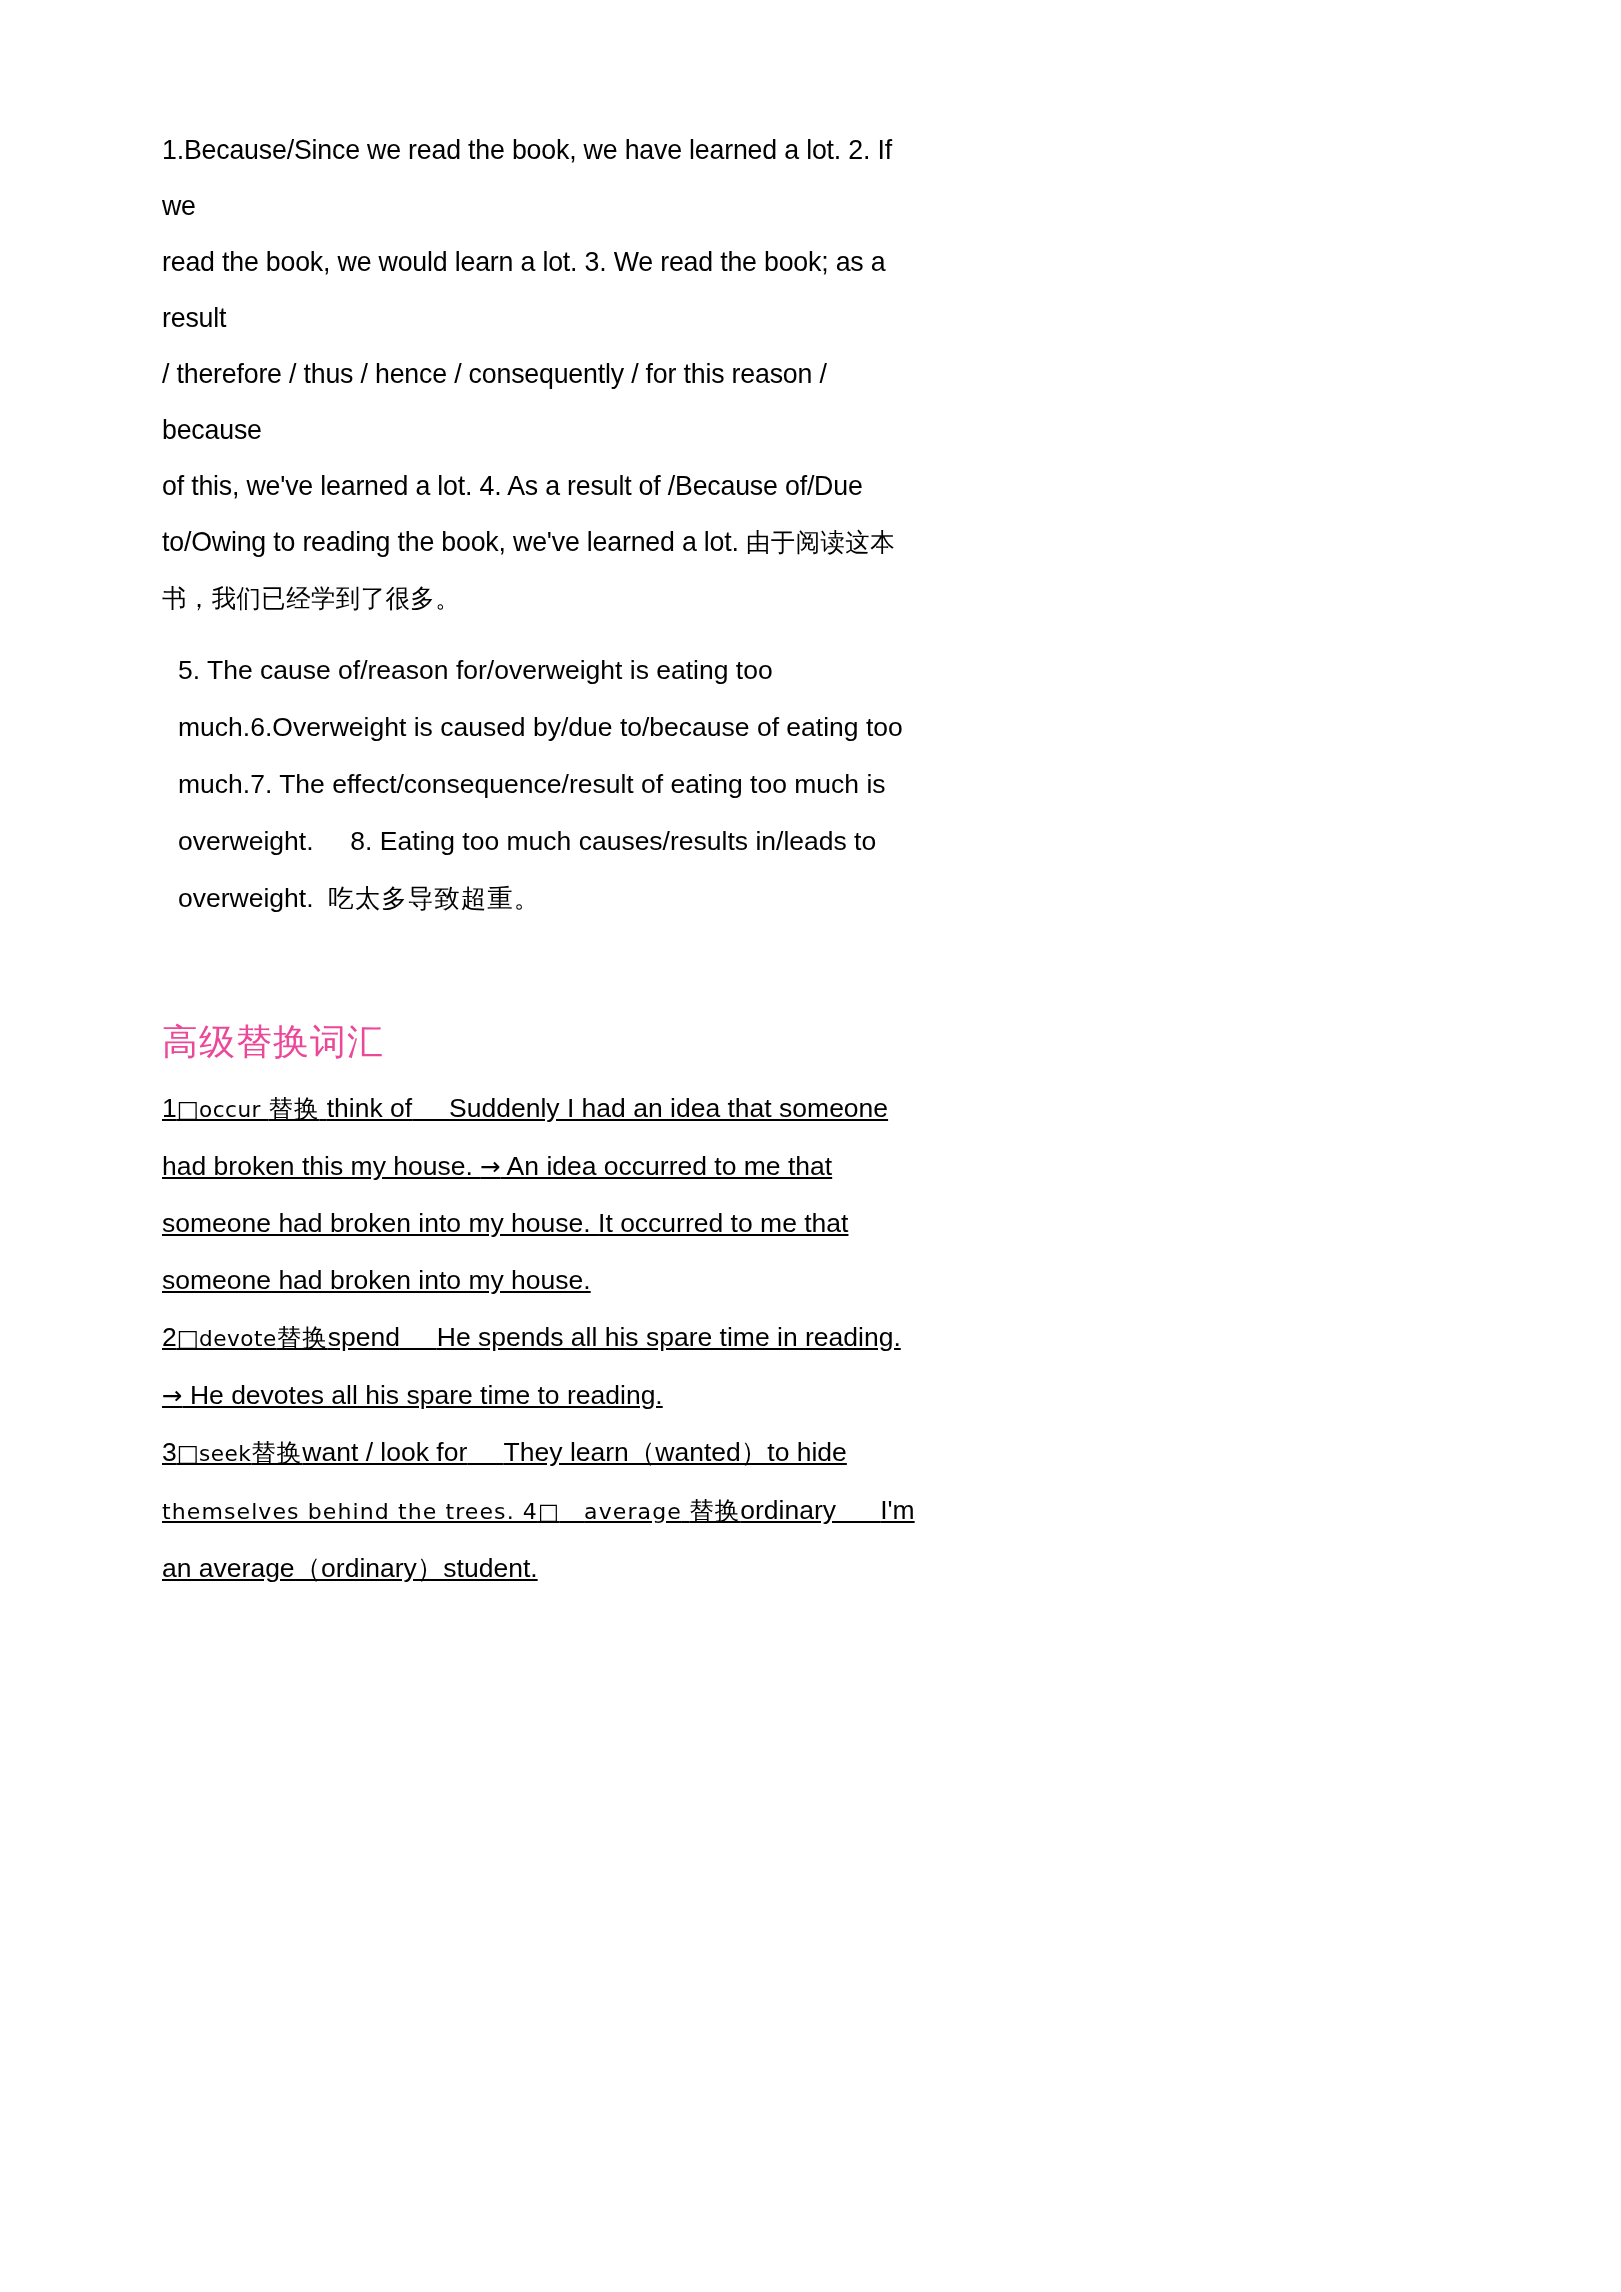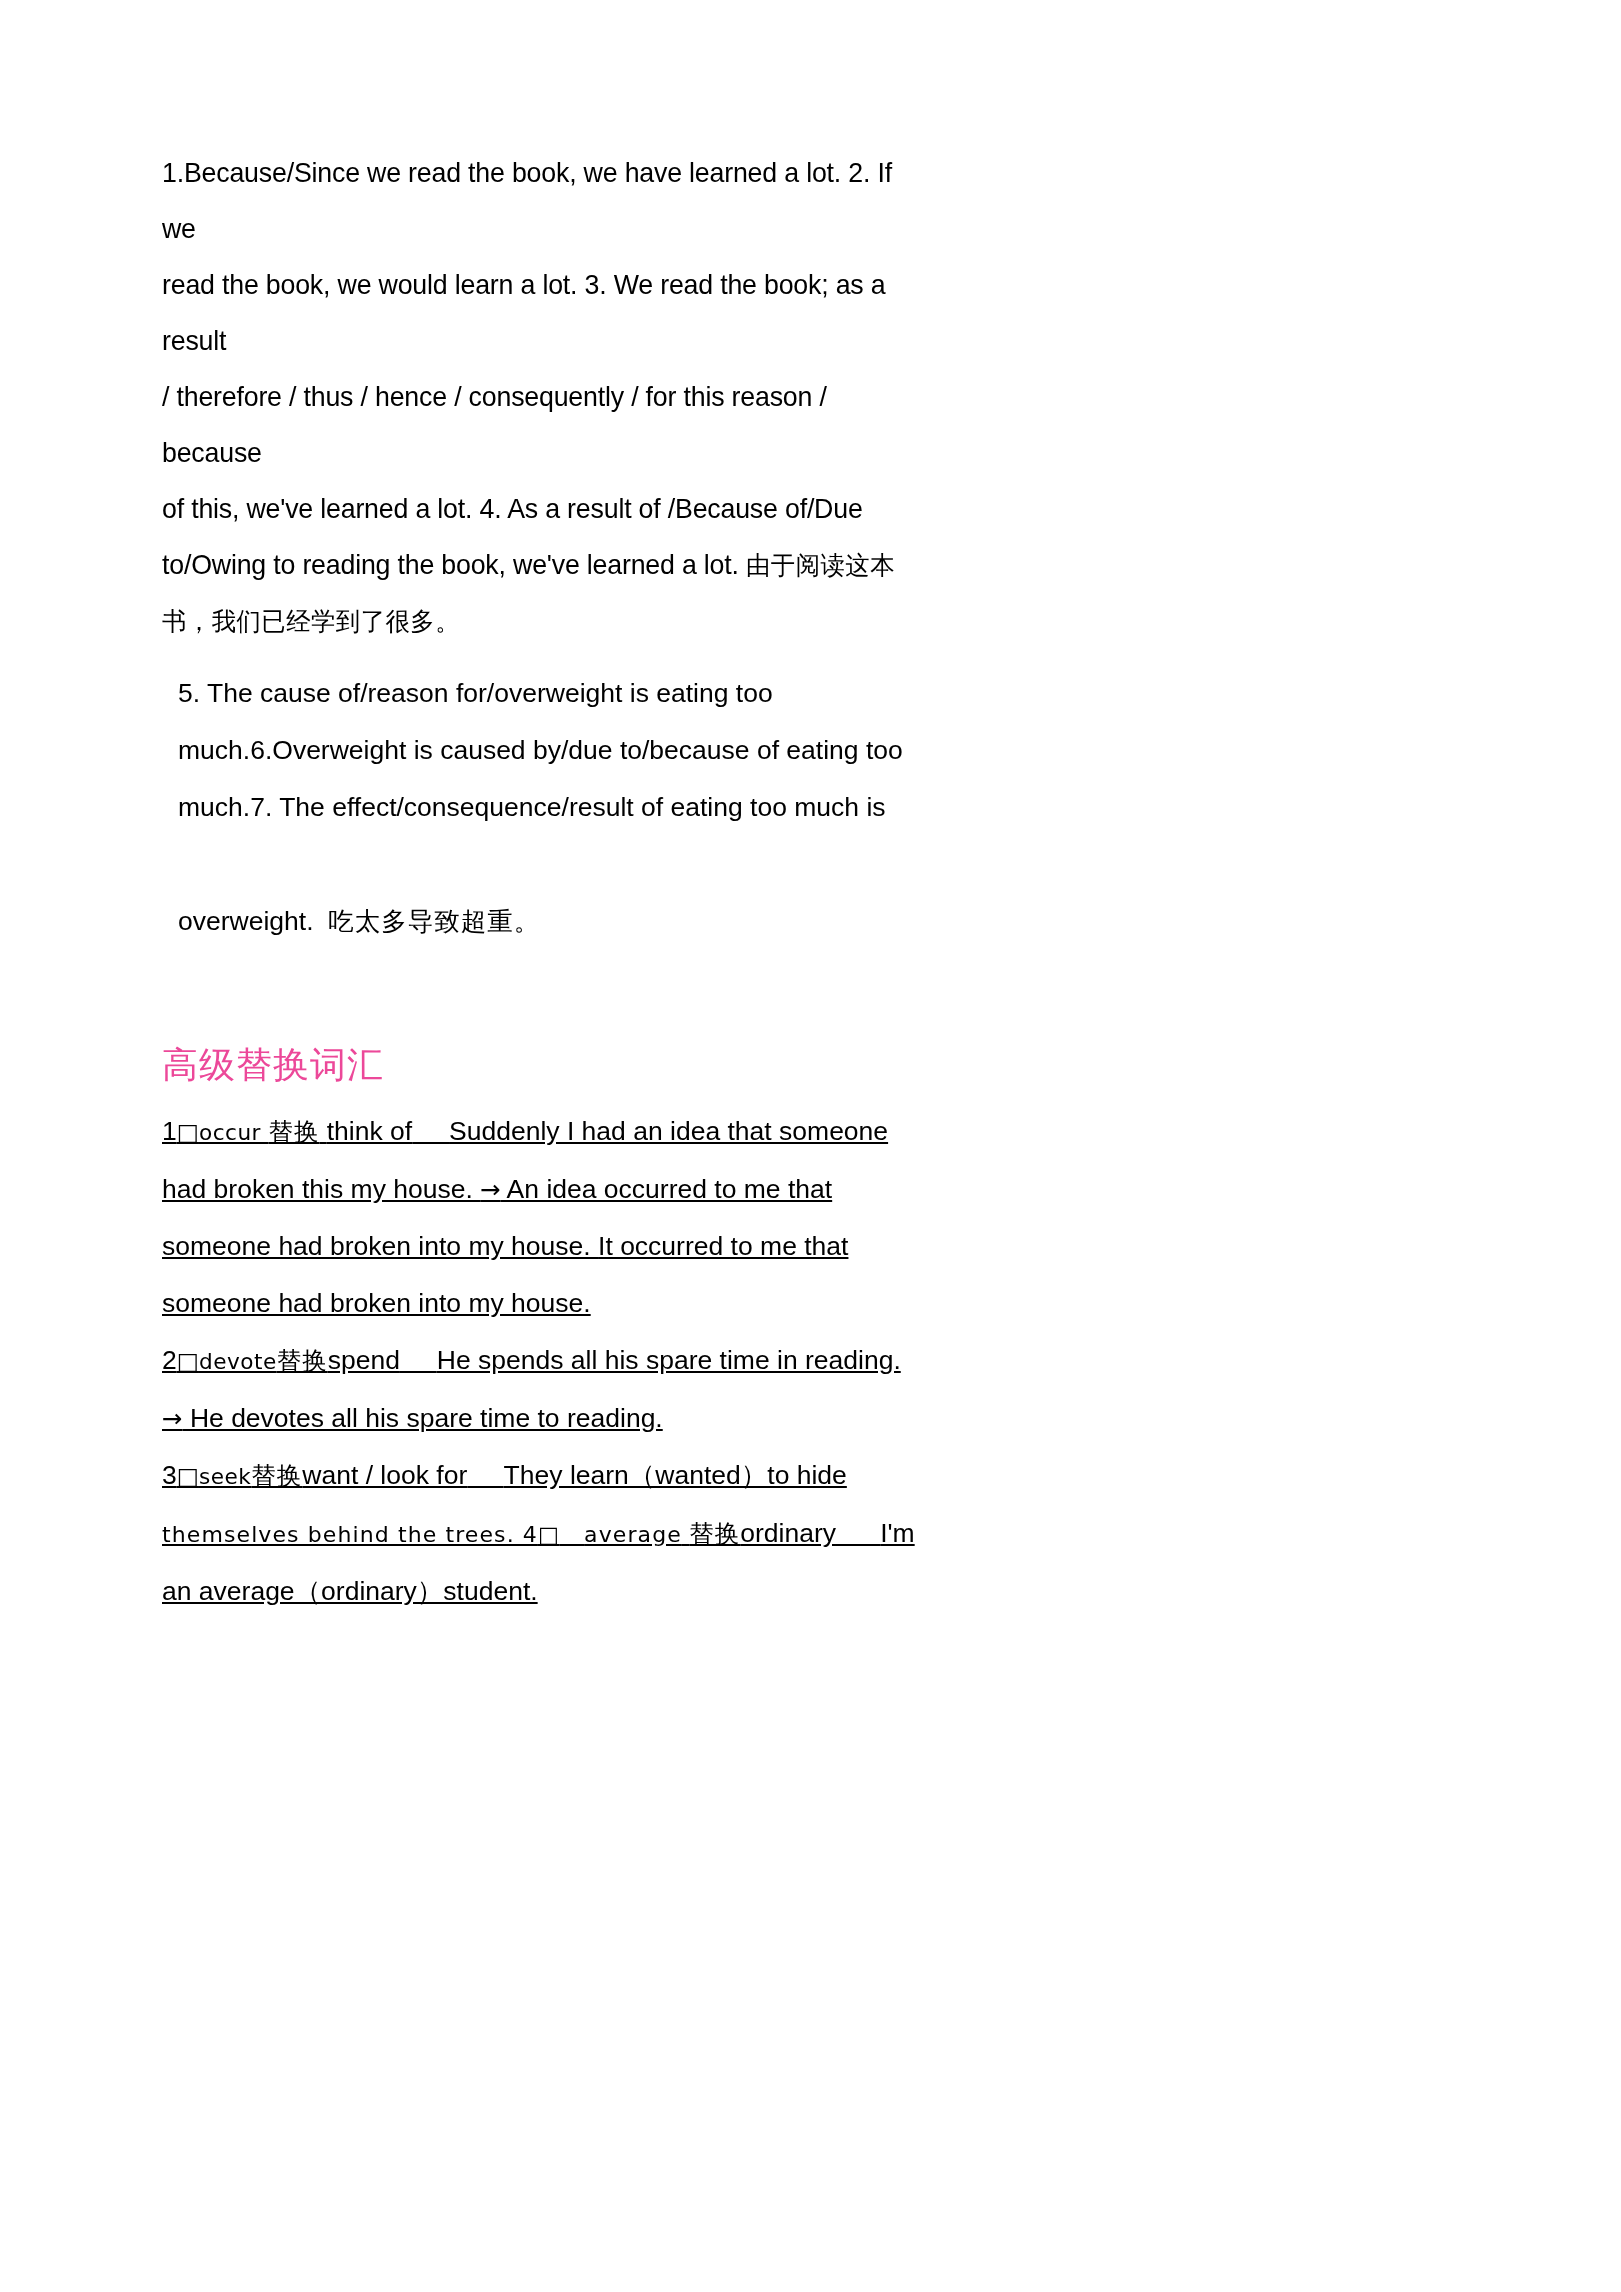--- a/index.html
+++ b/index.html
@@ -12,21 +12,21 @@
     width: 1621px;
     height: 2293px;
     background: #ffffff;
     overflow: hidden;
     font-family: "Liberation Sans", "DejaVu Sans", sans-serif;
     color: #000000;
   }
   .content {
     position: absolute;
     left: 162px;
-    top: 145px;
+    top: 122px;
     width: 784px;
   }
   
   .para-condensed {
     font-family: "Liberation Sans Narrow", "Liberation Sans", sans-serif;
     font-size: 28px;
     line-height: 56px;
     letter-spacing: -0.2px;
     text-align: left;
     margin: 0;
@@ -110,21 +110,21 @@
       <span>/ therefore / thus / hence / consequently / for this reason / because</span><br>
       <span>of this, we've learned a lot. 4. As a result of /Because of/Due</span><br>
       <span>to/Owing to reading the book, we've learned a lot. </span><span class="cn">由于阅读这本</span><br>
       <span class="cn">书，我们已经学到了很多。</span>
     </p>
 
     <p class="para-regular">
       <span>5. The cause of/reason for/overweight is eating too</span><br>
       <span>much.6.Overweight is caused by/due to/because of eating too</span><br>
       <span>much.7. The effect/consequence/result of eating too much is</span><br>
-      <br>
+      <span class="sp">overweight.     8. Eating too much causes/results in/leads to</span><br>
       <span class="sp">overweight.  </span><span class="cn">吃太多导致超重。</span>
     </p>
 
     <div class="spacer-lg"></div>
 
     <p class="heading-red">高级替换词汇</p>
 
     <div class="spacer-sm"></div>
 
     <p class="vocab">

